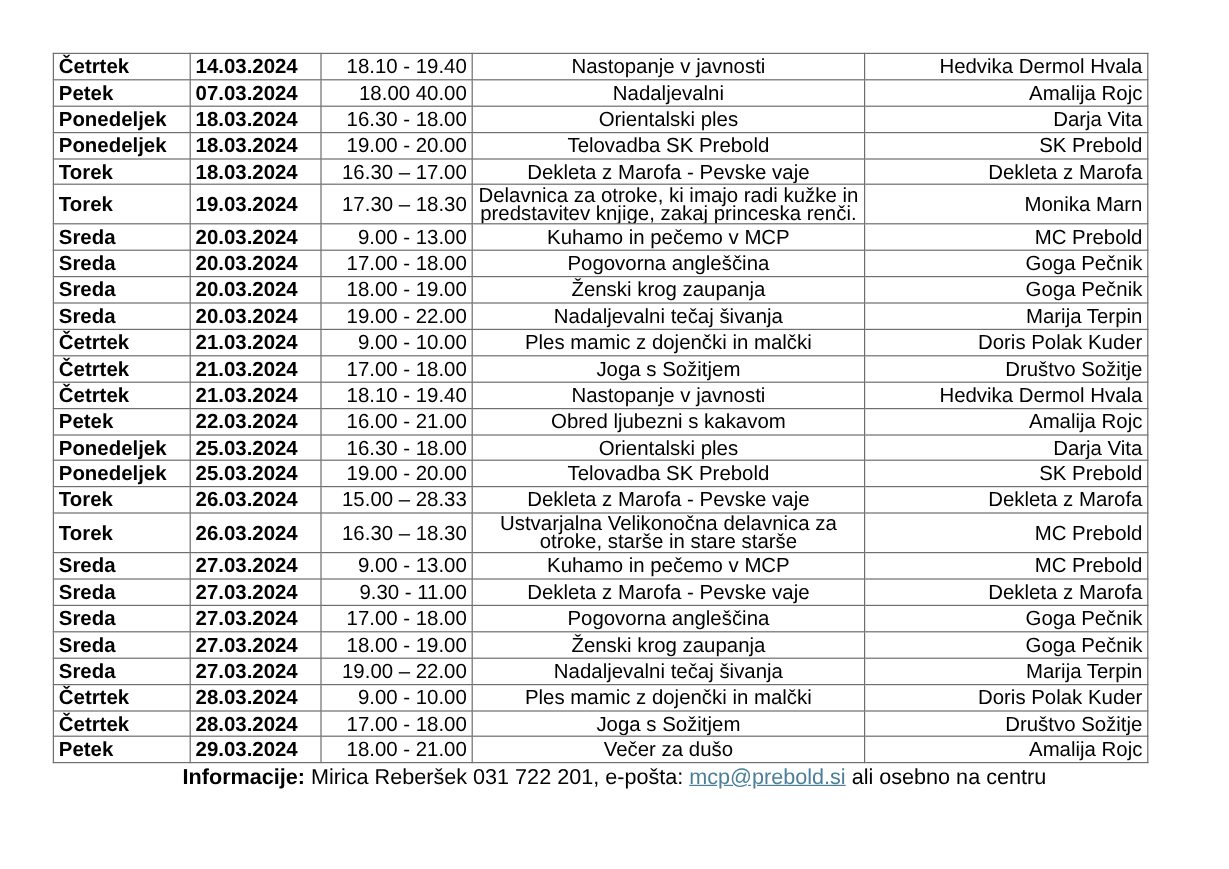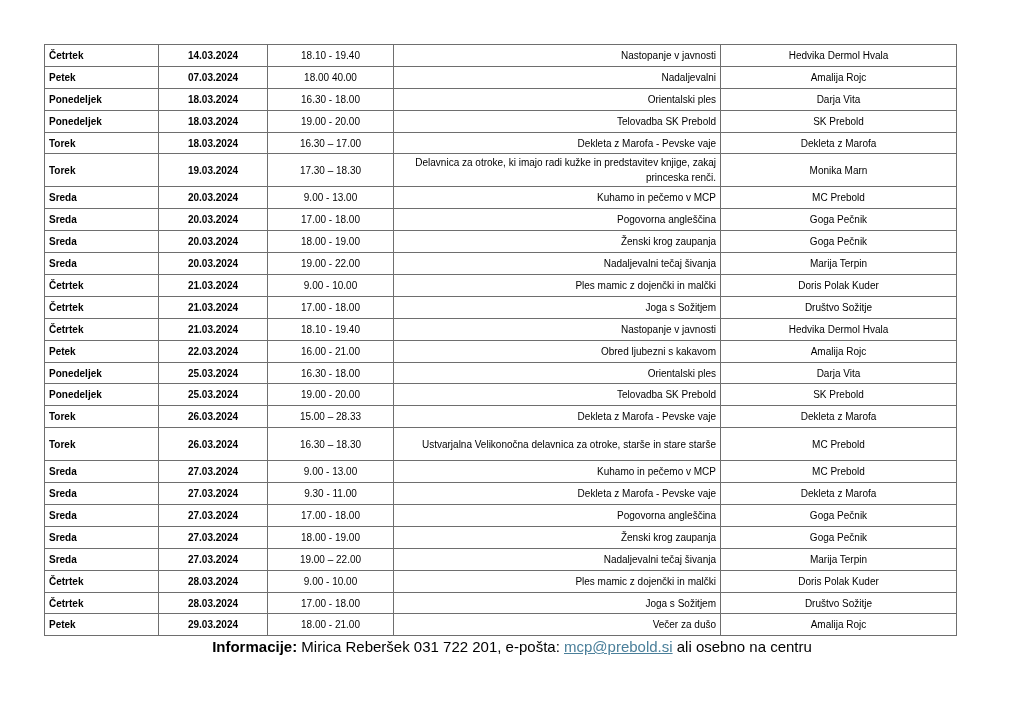--- a/index.html
+++ b/index.html
@@ -15,59 +15,58 @@
       font-family: "Liberation Sans", sans-serif;
       color: #000;
     }
     .schedule {
       position: absolute;
       left: 44px;
       top: 44px;
       width: 912px;
       border-collapse: collapse;
       table-layout: fixed;
-      font-size: 10px;
+      font-size: 17px;
       line-height: 15px;
     }
     .schedule td {
       border: 1px solid #6e6e6e;
       padding: 0 4px;
       height: 20.9px;
       vertical-align: middle;
       white-space: nowrap;
       overflow: hidden;
     }
     .schedule tr.tall td {
       height: 32px;
     }
     .schedule td.day {
       font-weight: bold;
       text-align: left;
     }
     .schedule td.date {
       font-weight: bold;
+    }
+    .schedule td.time {
+      text-align: right;
+    }
+    .schedule td.event {
       text-align: center;
-    }
-    .schedule td.time {
-      text-align: center;
-    }
-    .schedule td.event {
+      white-space: normal;
+    }
+    .schedule td.org {
       text-align: right;
-      white-space: normal;
-    }
-    .schedule td.org {
-      text-align: center;
     }
     .footer {
       position: absolute;
       left: 0;
       top: 639px;
       width: 1024px;
       text-align: center;
-      font-size: 15px;
+      font-size: 18px;
       line-height: 16px;
     }
     .footer .label {
       font-weight: bold;
     }
     .footer .email {
       color: #4a7f9a;
       text-decoration: underline;
     }
   </style>

